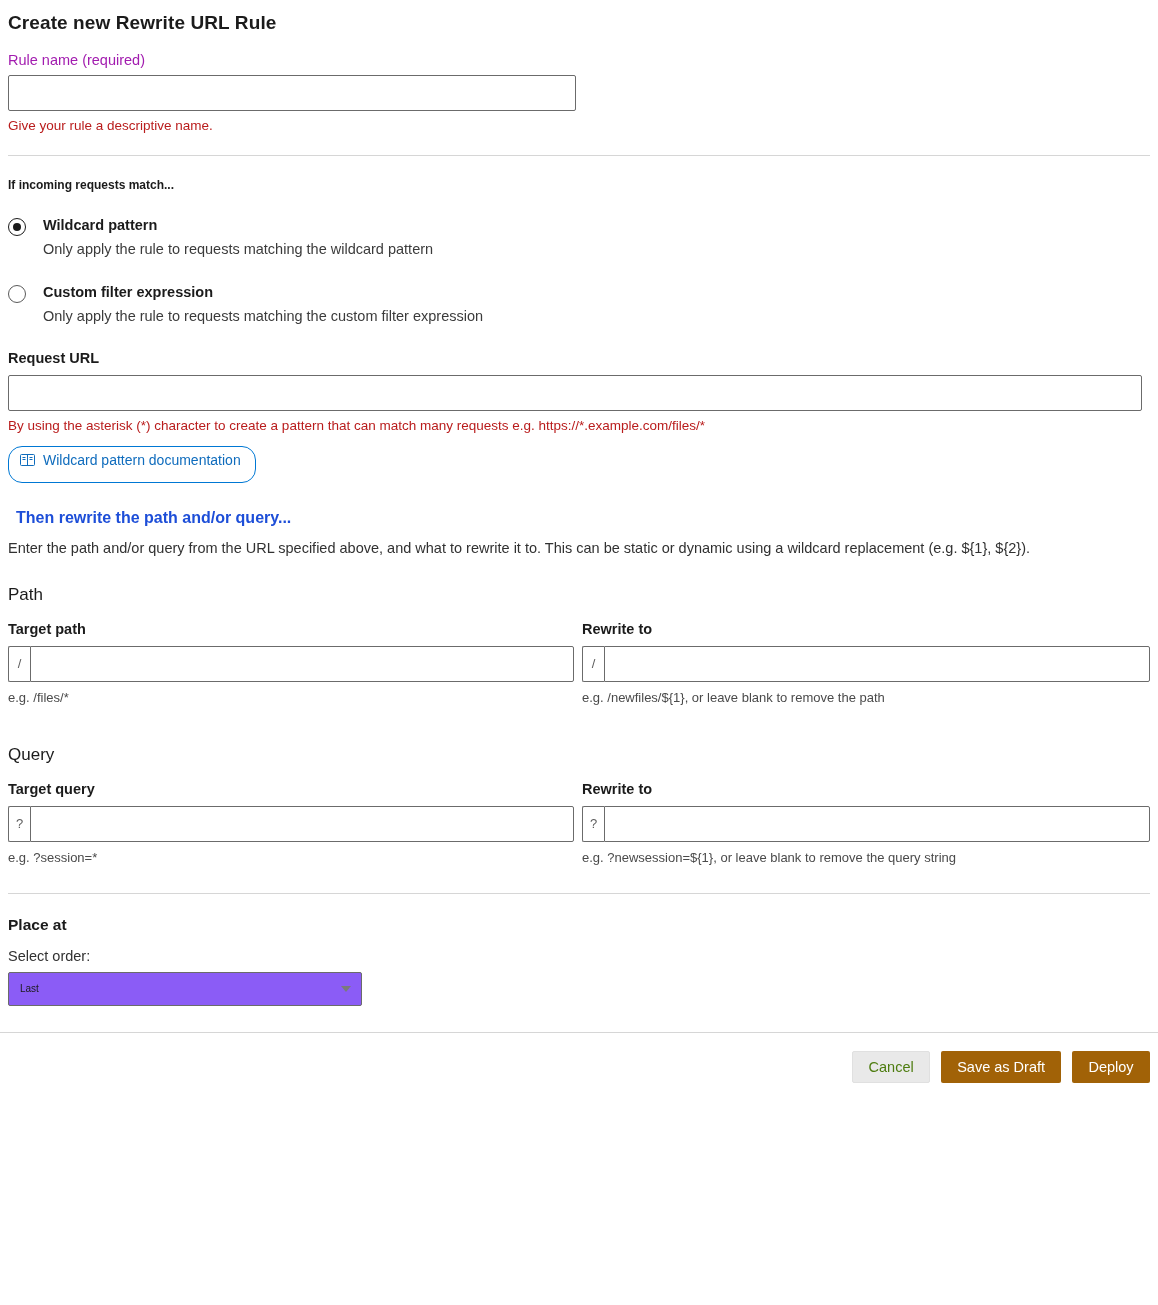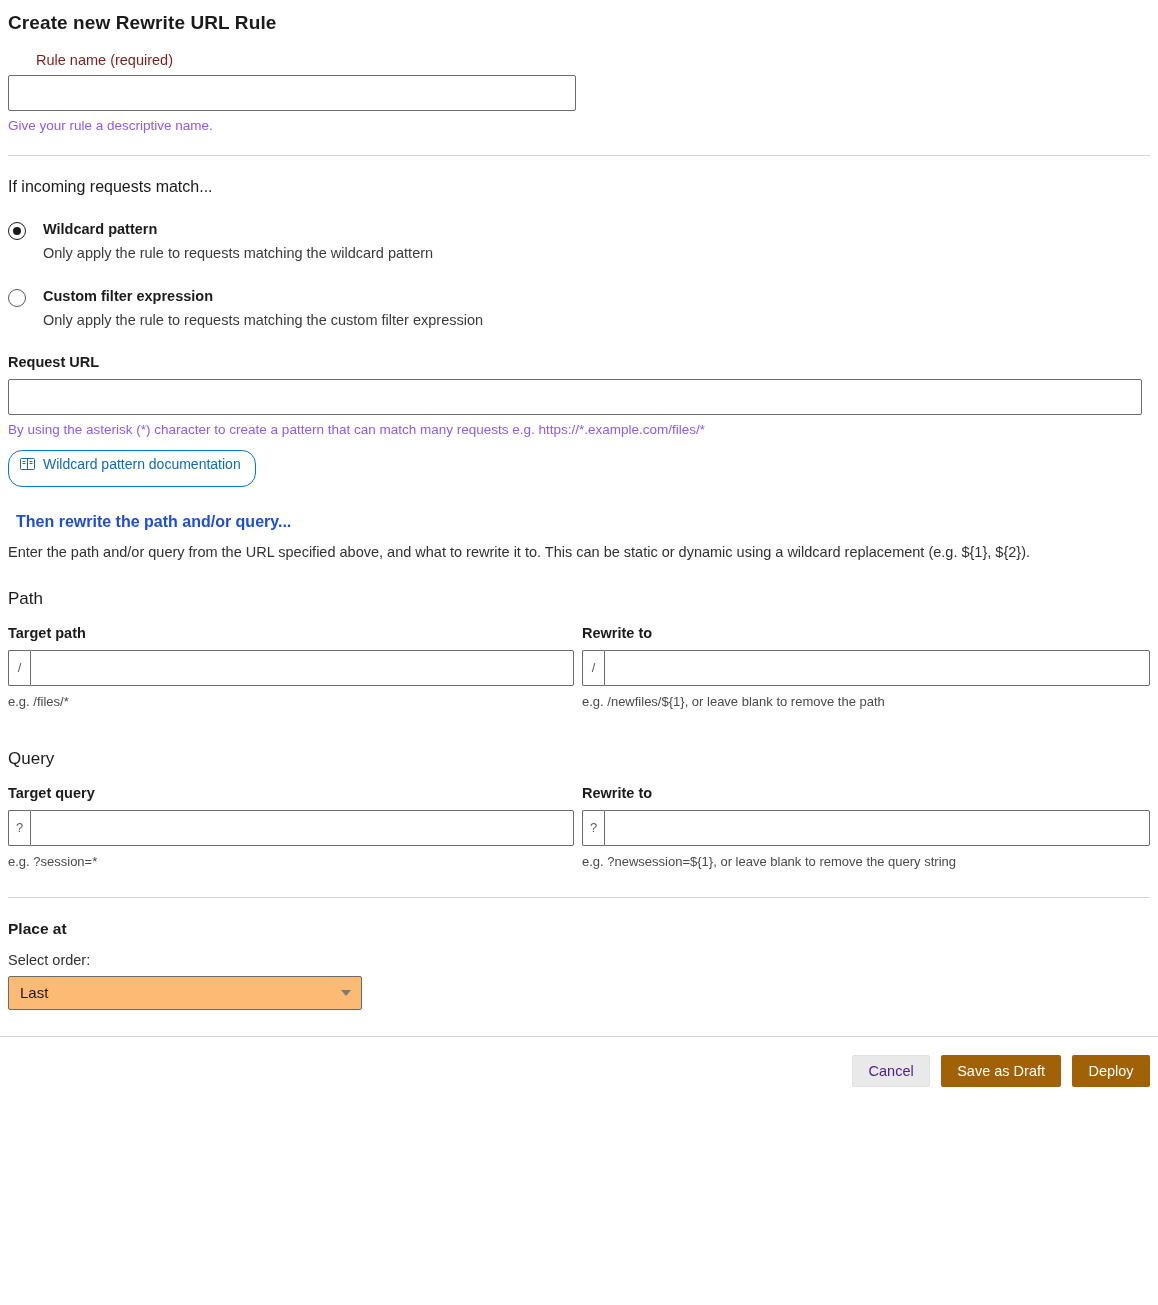--- a/index.html
+++ b/index.html
@@ -21,49 +21,48 @@
   }
   h1.page-title {
     font-size: 19px;
     font-weight: bold;
     color: #1b1b1b;
     margin: 4px 0 18px 0;
     letter-spacing: 0.1px;
   }
   .field-label {
     font-size: 14.5px;
-    color: #7f1d1d;
+    color: #a21caf;
     margin-bottom: 7px;
-    margin-left: 28px;
   }
   .text-input {
     display: block;
     height: 36px;
     border: 1px solid #6b6b6b;
     border-radius: 2px;
     background: #fff;
     font-size: 14px;
     font-family: "Liberation Sans", sans-serif;
     padding: 4px 8px;
     color: #1b1b1b;
     outline: none;
   }
   .helper {
     font-size: 13.5px;
-    color: #8b5cf6;
+    color: #b91c1c;
     margin-top: 7px;
   }
   .divider {
     border: 0;
     border-top: 1px solid #d6d6d6;
     margin: 22px 0 22px 0;
   }
   .section-head {
-    font-size: 16px;
-    font-weight: normal;
+    font-size: 12px;
+    font-weight: bold;
     color: #1b1b1b;
     margin: 0 0 24px 0;
   }
   .radio-row {
     display: flex;
     align-items: flex-start;
     margin-bottom: 24px;
   }
   .radio-mark {
     width: 18px;
@@ -188,26 +187,26 @@
   .select-label {
     font-size: 14.5px;
     color: #313131;
     margin-bottom: 8px;
   }
   .select-box {
     width: 354px;
     height: 34px;
     border: 1px solid #6b6b6b;
     border-radius: 2px;
-    background: #fdba74;
+    background: #8b5cf6;
     display: flex;
     align-items: center;
     justify-content: space-between;
     padding: 0 10px 0 11px;
-    font-size: 15px;
+    font-size: 10px;
     color: #1b1b1b;
     cursor: pointer;
   }
   .caret {
     width: 0; height: 0;
     border-left: 5px solid transparent;
     border-right: 5px solid transparent;
     border-top: 6px solid #7a7a7a;
   }
   .footer {
@@ -223,21 +222,21 @@
     min-width: 78px;
     border-radius: 2px;
     border: 1px solid transparent;
     font-size: 14.5px;
     font-family: "Liberation Sans", sans-serif;
     cursor: pointer;
     padding: 0 15px;
   }
   .btn-secondary {
     background: #e9e9e9;
-    color: #4c1d95;
+    color: #4d7c0f;
     border-color: #e0e0e0;
   }
   .btn-primary {
     background: #a16207;
     color: #ffffff;
   }
 </style>
 </head>
 <body>
 

